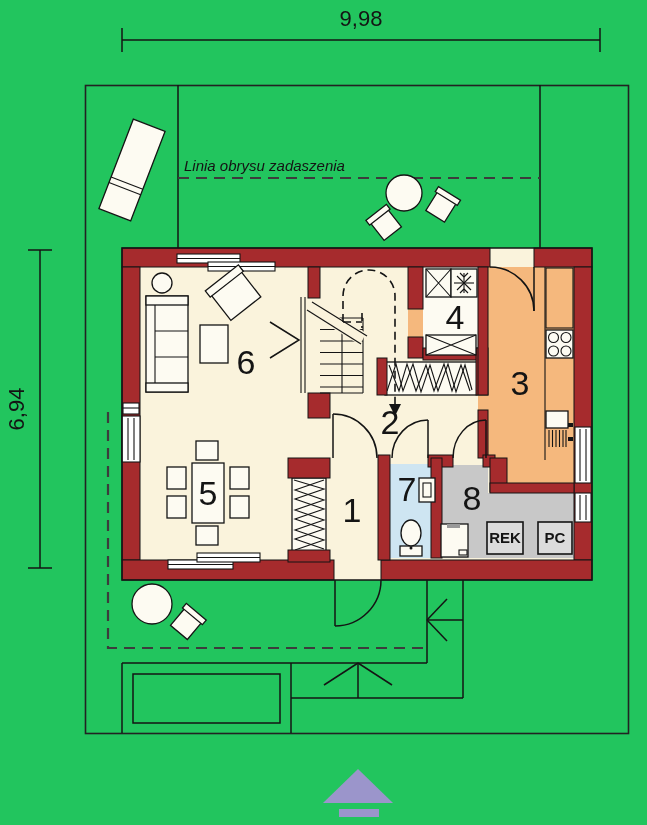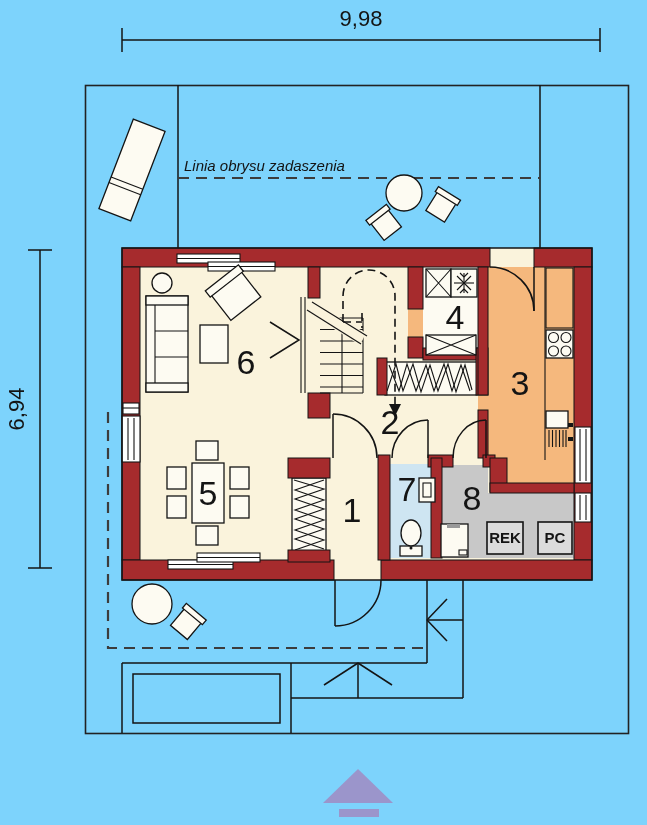--- a/index.html
+++ b/index.html
@@ -1,16 +1,16 @@
 <!DOCTYPE html>
 <html style="--wall: #A62B2D; --floor: #FAF3DC; --floor2: #FDFBF2; --kitchen: #F5B87D; --bath: #CEE5F2; --utility: #C8C8C8; --box: #DCDCDC; --arrow: #9B95CB; --line: #141414;"><head>
 <meta charset="utf-8">
 <style>
   html,body{margin:0;padding:0;background:#ffffff;}
-  .stage{position:relative;width:647px;height:825px;background:#7dd3fc;overflow:hidden;}
+  .stage{position:relative;width:647px;height:825px;background:#22c55e;overflow:hidden;}
   svg{display:block;}
   .wall{fill:var(--wall);stroke:#141414;stroke-width:1;}
   .floor-base{fill:var(--floor);}
   .floor-white{fill:var(--floor2);}
   .kitchen{fill:var(--kitchen);}
   .bath{fill:var(--bath);}
   .utility{fill:var(--utility);}
   .box{fill:var(--box);stroke:#141414;stroke-width:1.6;}
   .furn{fill:var(--floor2);stroke:#141414;stroke-width:1.3;}
   .ln{stroke:#141414;stroke-width:1.5;fill:none;}

